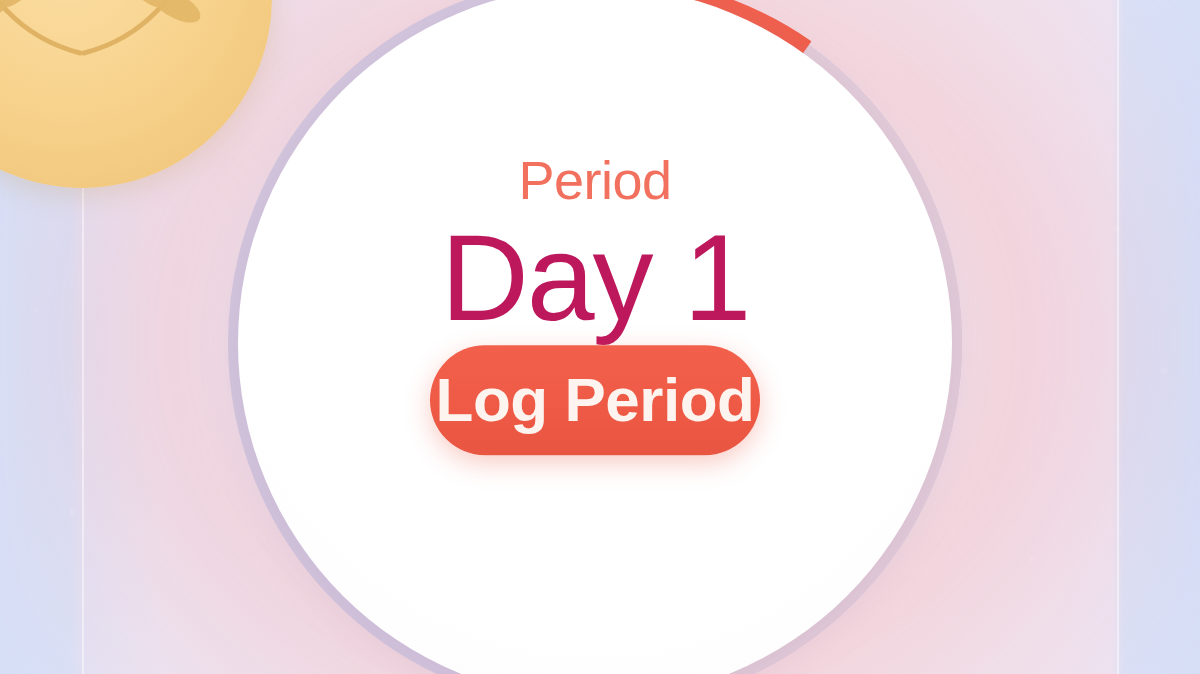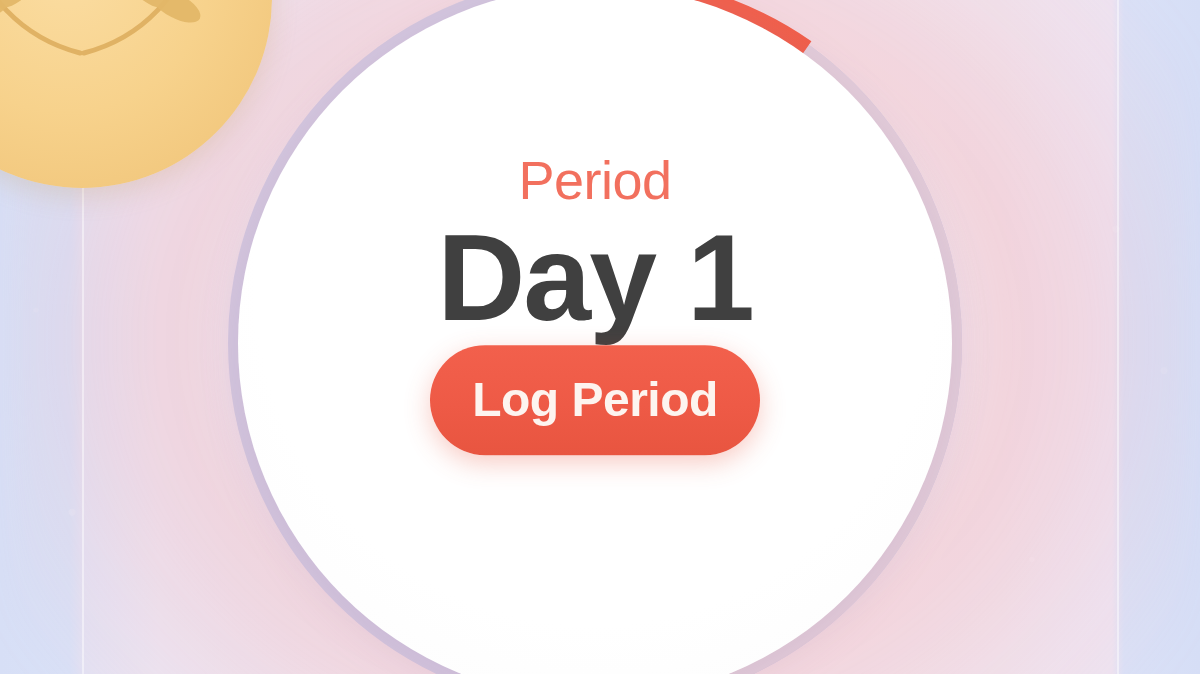--- a/index.html
+++ b/index.html
@@ -119,34 +119,34 @@
     font-size: 54px;
     font-weight: normal;
     letter-spacing: -0.5px;
     color: #f2705e;
     line-height: 1;
     margin-top: -78px;
     margin-bottom: 6px;
   }
   .label-day {
     font-size: 122px;
-    font-weight: bold;
+    font-weight: normal;
     letter-spacing: -2px;
-    color: #404040;
+    color: #be185d;
     line-height: 1.08;
   }
   .log-button {
     width: 330px;
     height: 110px;
     border: none;
     border-radius: 60px;
     background: linear-gradient(180deg, #f2604c 0%, #ee5a46 55%, #e85540 100%);
     color: #fdf4ef;
     font-family: "Liberation Sans", sans-serif;
-    font-size: 48px;
+    font-size: 62px;
     font-weight: bold;
     letter-spacing: -0.5px;
     cursor: pointer;
     box-shadow: 0 8px 26px rgba(232,85,64,.30);
     display: flex;
     align-items: center;
     justify-content: center;
     padding: 0;
   }
 

